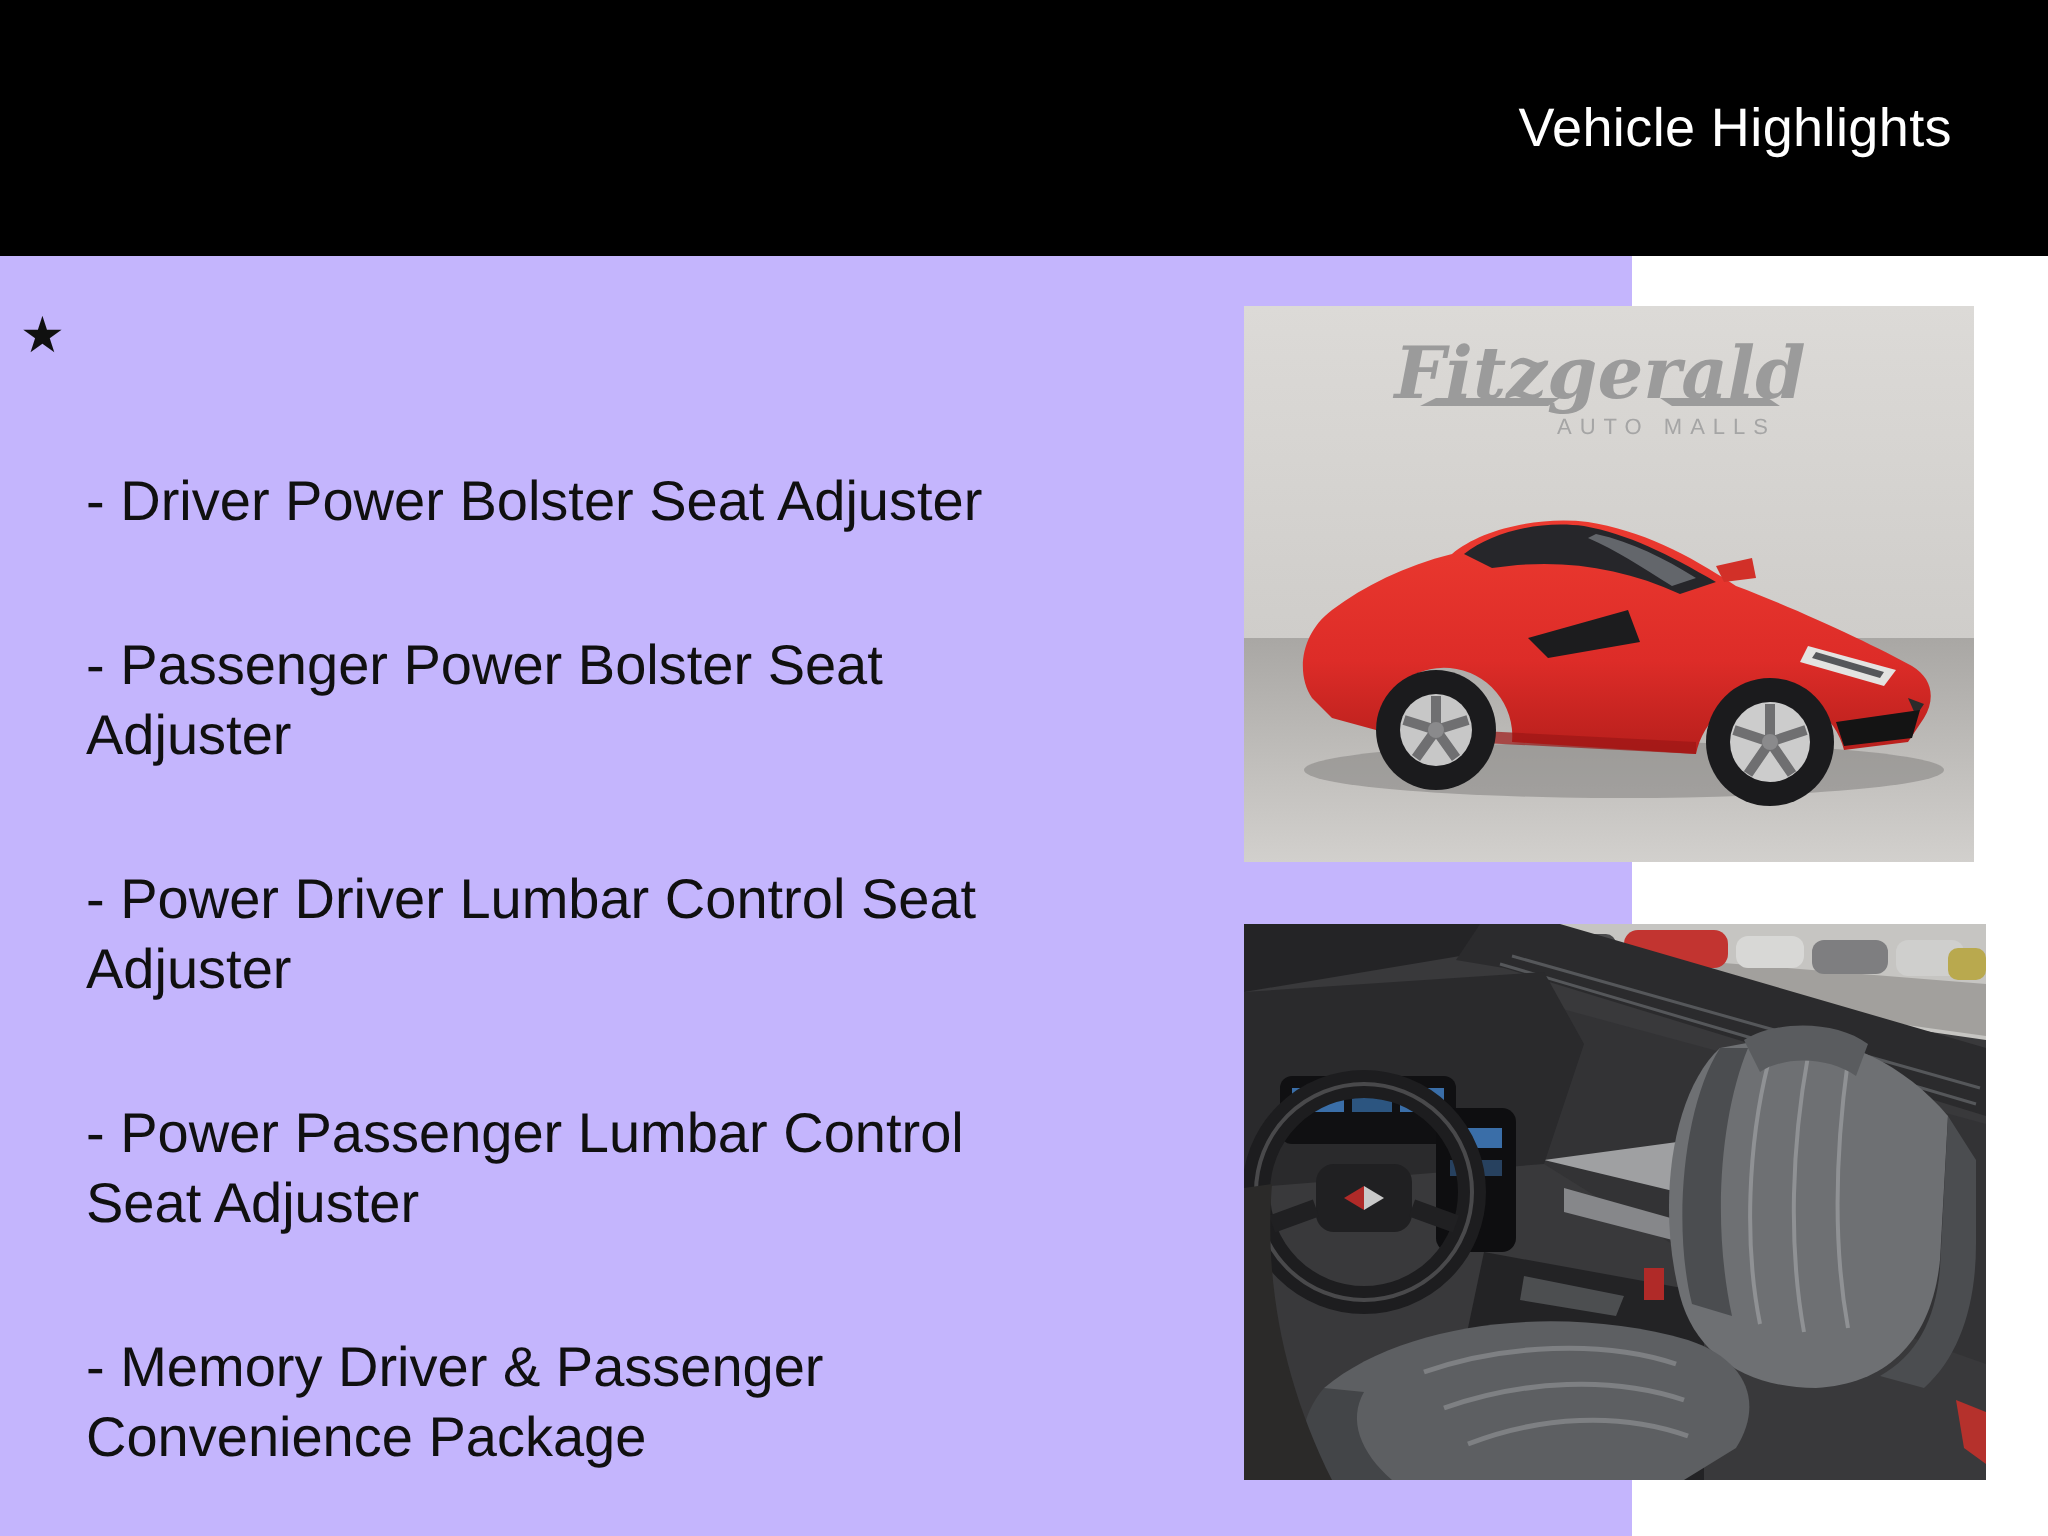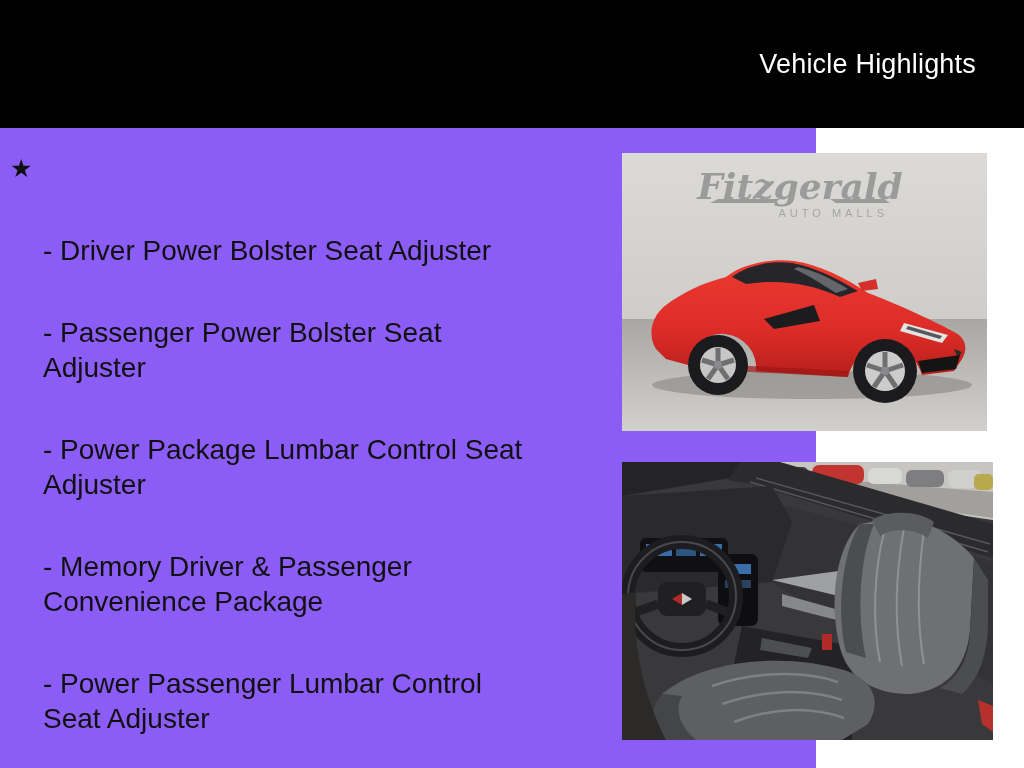--- a/index.html
+++ b/index.html
@@ -3,21 +3,21 @@
 <meta charset="utf-8">
 <style>
   * { margin: 0; padding: 0; box-sizing: border-box; }
   html, body { width: 1024px; height: 768px; overflow: hidden; }
   body { font-family: "Liberation Sans", sans-serif; background: #ffffff; }
 
   #slide {
     position: relative;
     width: 816px;
     height: 768px;
-    background: #8b5cf6;
+    background: #c4b5fd;
   }
 
   
   .header-bar {
     position: absolute;
     left: 0; top: 0;
     width: 1024px; height: 128px;
     background: #000000;
     display: flex;
     align-items: center;
@@ -86,26 +86,26 @@
     <div class="header-title">Vehicle Highlights</div>
   </div>
 
   <div class="highlights">
     <div class="group-row">
       <span class="star-bullet">★</span>
     </div>
     <div class="feature-item">- Driver Power Bolster Seat Adjuster</div>
     <div class="feature-item">- Passenger Power Bolster Seat
 Adjuster</div>
-    <div class="feature-item">- Power Package Lumbar Control Seat
+    <div class="feature-item">- Power Driver Lumbar Control Seat
 Adjuster</div>
+    <div class="feature-item">- Power Passenger Lumbar Control
+Seat Adjuster</div>
     <div class="feature-item">- Memory Driver &amp; Passenger
 Convenience Package</div>
-    <div class="feature-item">- Power Passenger Lumbar Control
-Seat Adjuster</div>
   </div>
 
   <div class="photo photo-exterior">
     <svg width="365" height="278" viewBox="0 0 365 278">
       <defs>
         <linearGradient id="wallGrad" x1="0" y1="0" x2="0" y2="1">
           <stop offset="0" stop-color="#dcdad7"></stop>
           <stop offset="1" stop-color="#cfcdca"></stop>
         </linearGradient>
         <linearGradient id="floorGrad" x1="0" y1="0" x2="0" y2="1">

